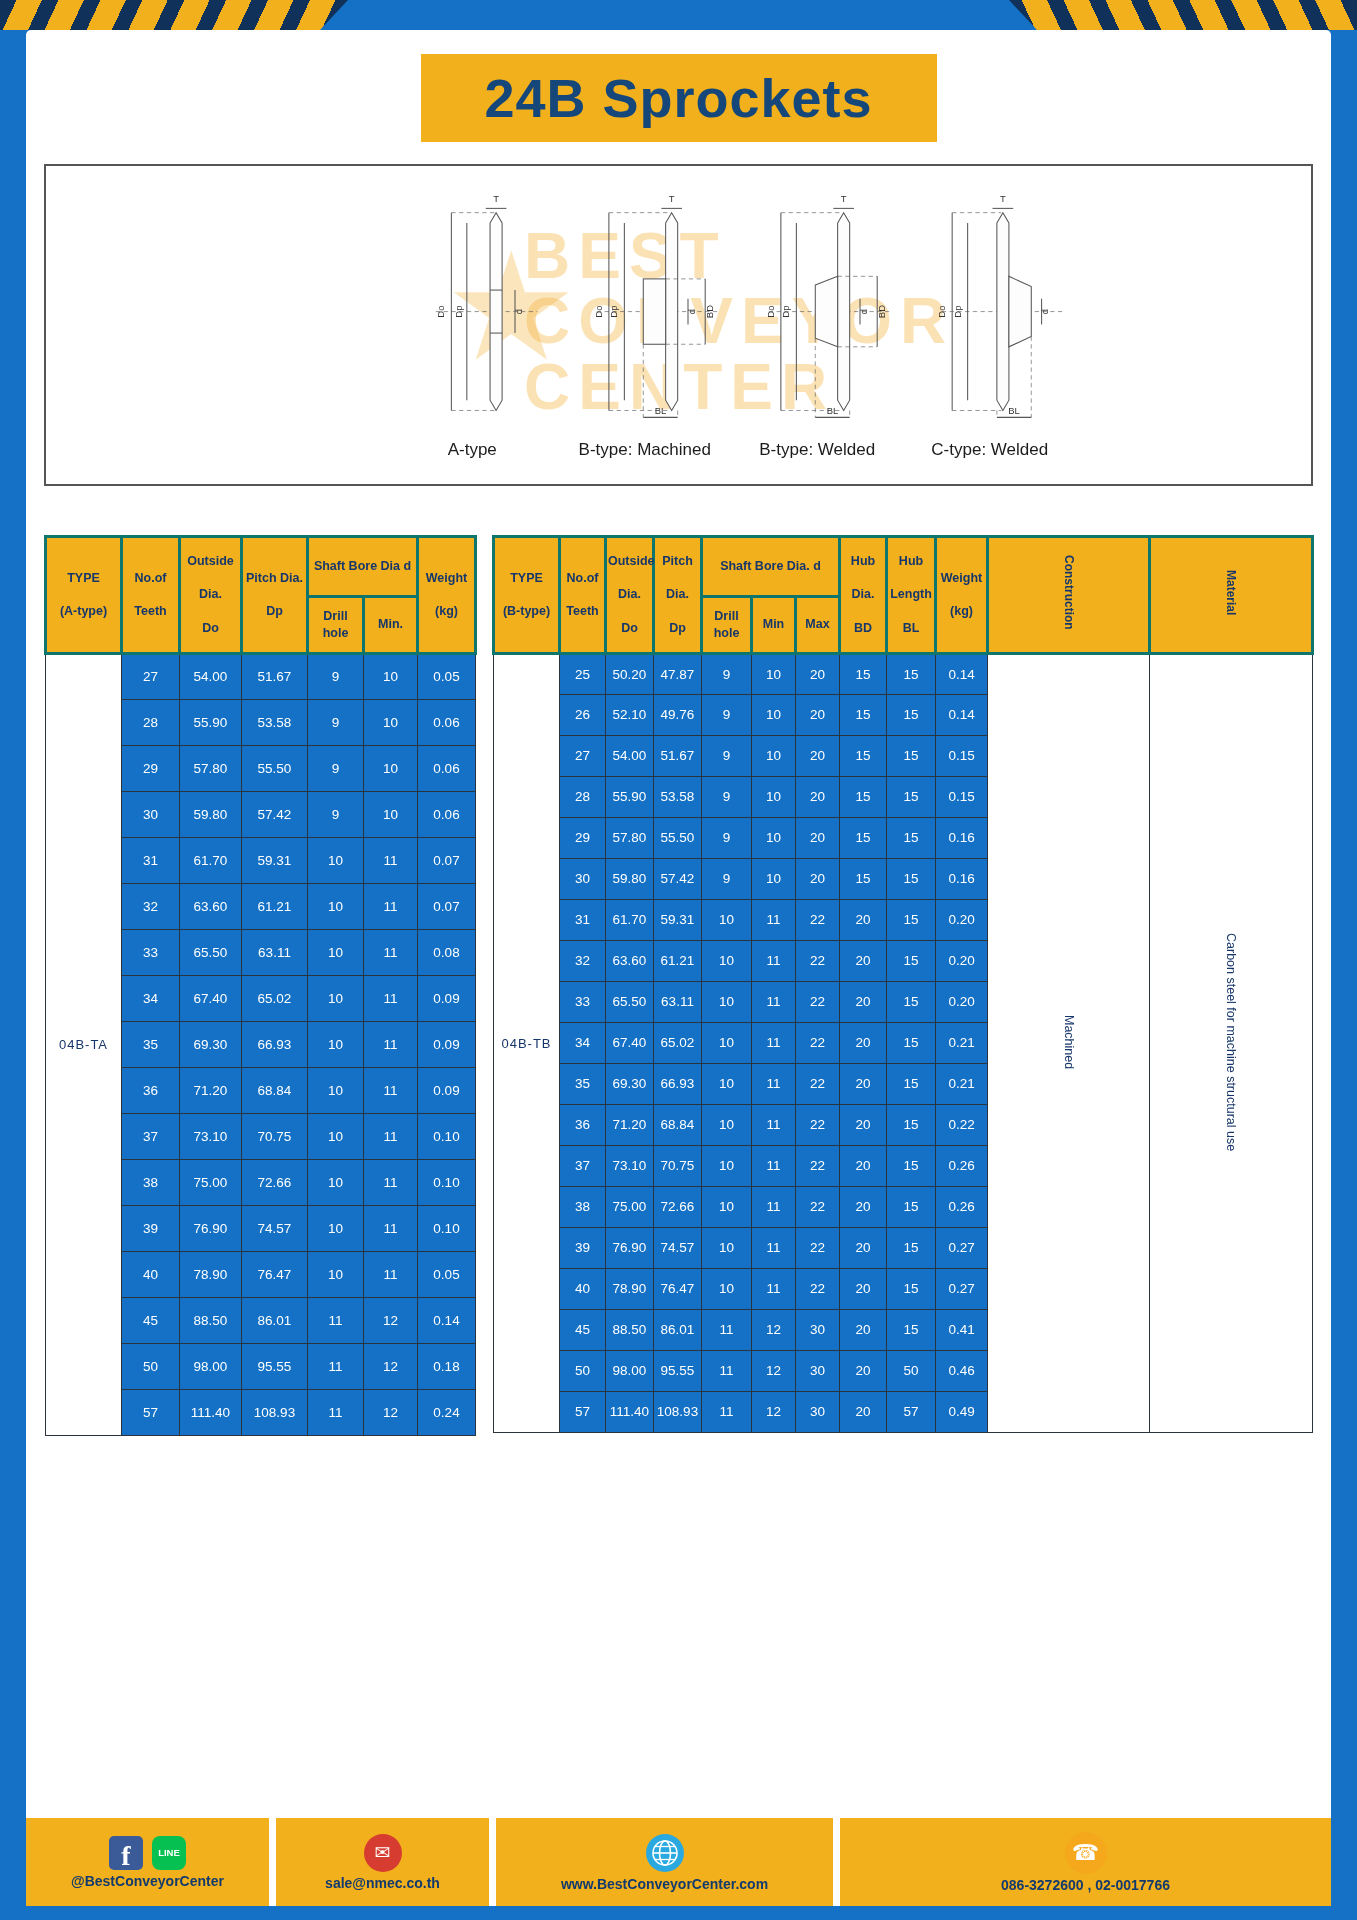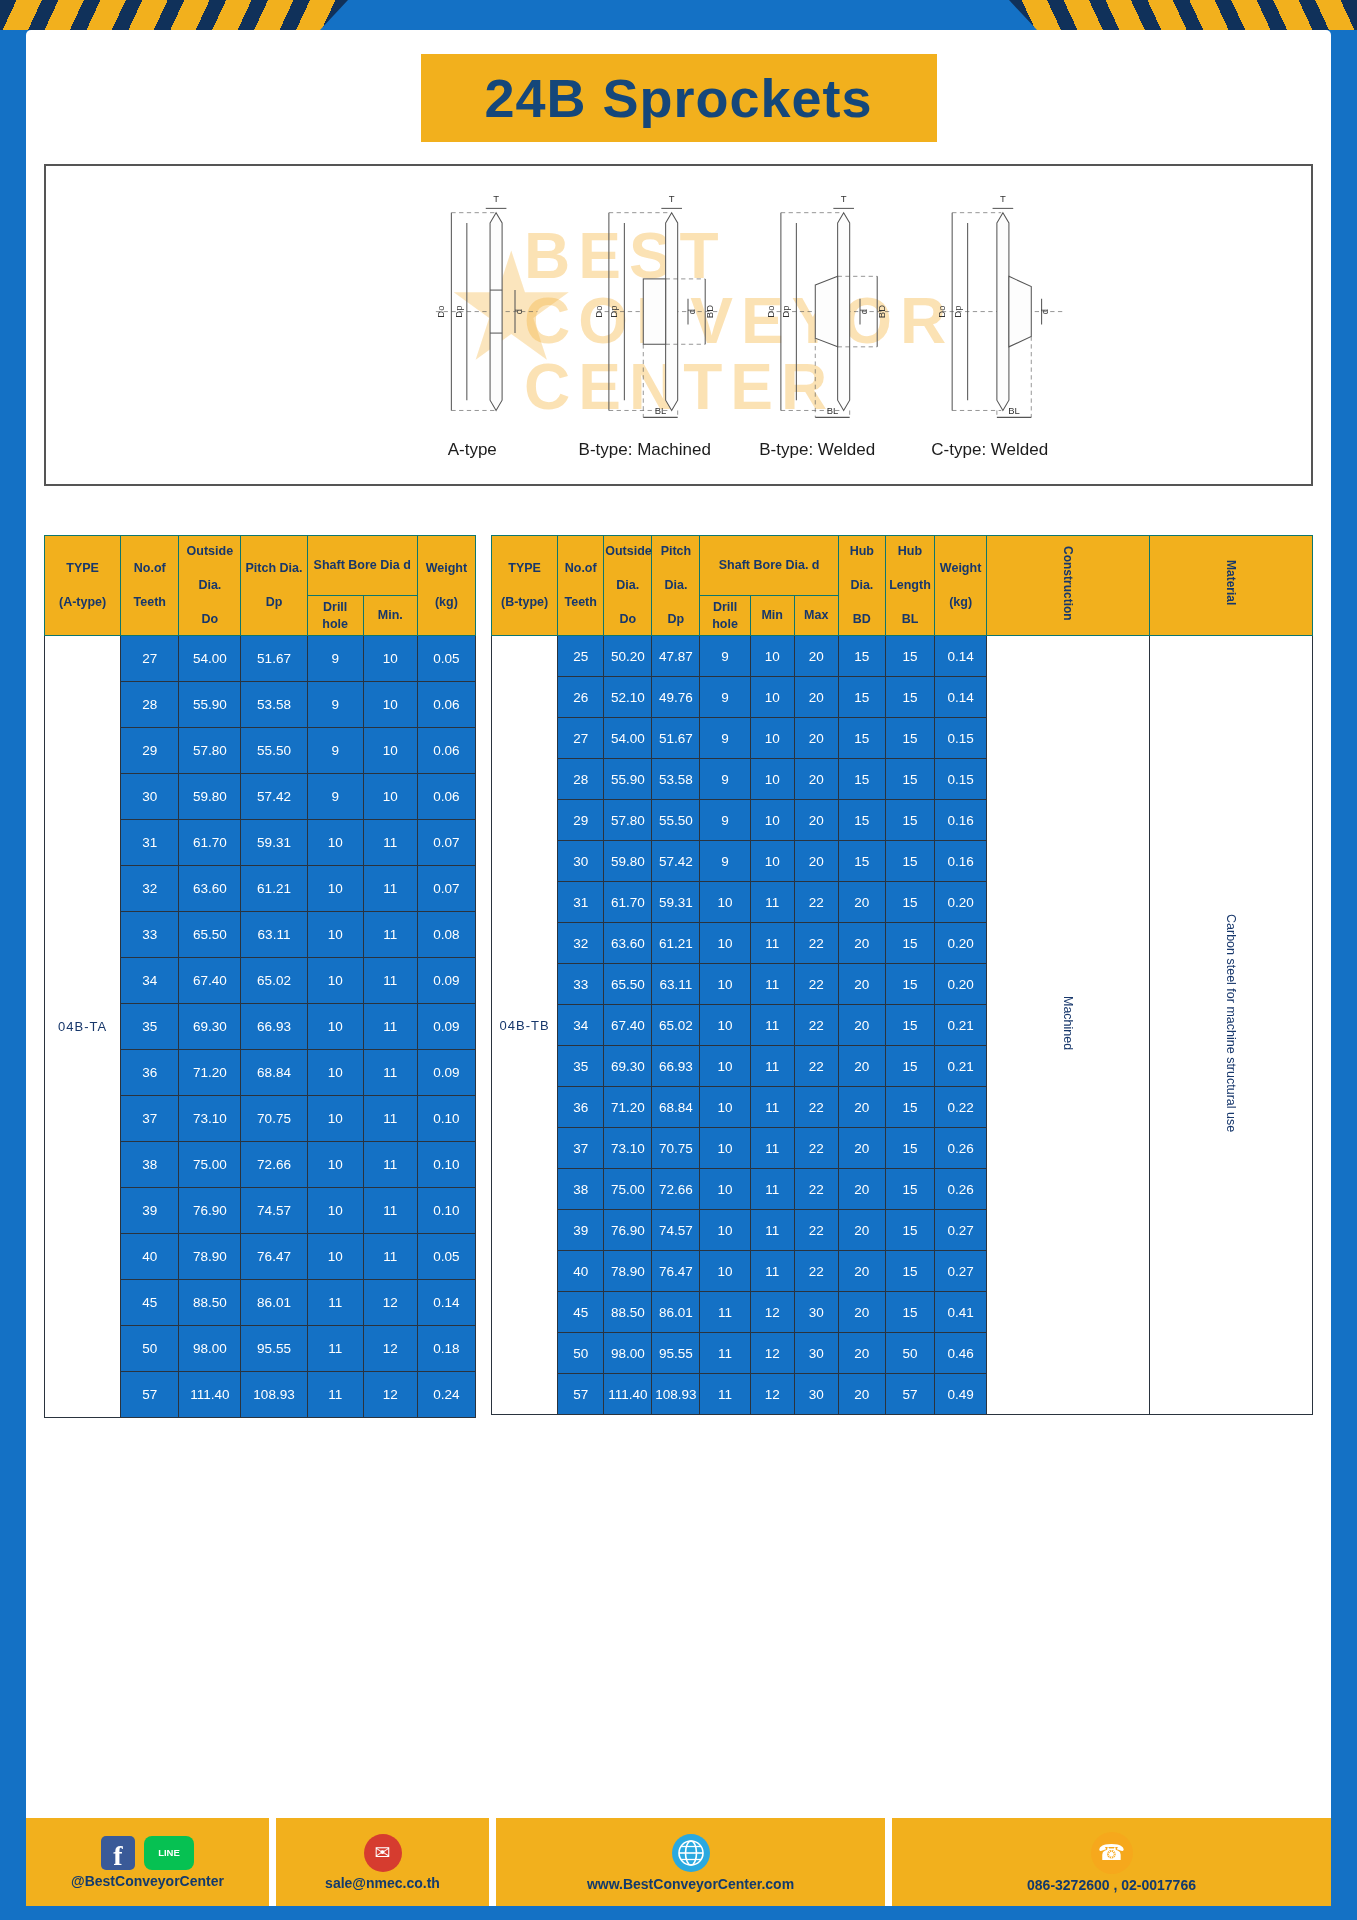--- a/index.html
+++ b/index.html
@@ -40,46 +40,46 @@
   .fig svg .solid { fill:#fdfdfd; }
   .fig svg .dash { stroke-dasharray:5 4; stroke-width:.9; opacity:.8; }
   .fig svg text { font-size:11px; fill:#333; font-family:"Liberation Sans",sans-serif; text-anchor:middle; }
   .fig figcaption { font-size:17px; color:#1c1c1c; margin-top:0px; }
 
   
   .tables { position:absolute; top:505px; left:18px; right:18px; display:flex; gap:15px; align-items:flex-start; }
   table { border-collapse:collapse; table-layout:fixed; }
   #table-a { width:432px; }
   #table-b { width:822px; }
-  th { background:#f2b01d; color:#17376b; border:1px solid #0f766e; font-weight:bold;
-       font-size:12.5px; white-space:pre-line; line-height:1.35; padding:2px 1px;
+  th { background:#f2b01d; color:#17376b; border:3px solid #0f766e; font-weight:bold;
+       font-size:12.5px; white-space:pre-line; line-height:1.35; padding:10px 1px;
        text-align:center; vertical-align:middle; }
   td { background:#1471c5; color:#ffffff; border:1px solid #2a333e; font-size:13.5px;
        text-align:center; vertical-align:middle; padding:0 2px; }
   #table-a td { height:46px; }
   #table-b td { height:41px; }
   tr.h1 { height:60px; } tr.h2 { height:40px; }
   td.type-cell { background:#ffffff; color:#17376b; font-size:13px; letter-spacing:1px; }
   td.white-vert-cell { background:#ffffff; color:#17376b; }
   .vtext { writing-mode:vertical-rl; display:inline-block; font-size:12px; }
   td .vtext { font-size:12.5px; color:#17376b; }
 
   
   .footer { position:absolute; left:0; right:0; bottom:0; height:94px; background:#f2b01d;
             border-top:6px solid #ffffff; display:flex; }
   .fsec { display:flex; flex-direction:column; align-items:center; justify-content:center;
           gap:3px; border-right:7px solid #ffffff; padding:3px 6px; }
   .fsec:last-child { border-right:none; }
-  .f1 { width:250px; } .f2 { width:220px; } .f3 { width:396px; } .f4 { flex:1; }
+  .f1 { width:250px; } .f2 { width:220px; } .f3 { width:344px; } .f4 { flex:1; }
   .flabel { font-size:14px; font-weight:bold; color:#123a6d; white-space:nowrap; }
   .icons-row { display:flex; gap:9px; align-items:center; }
   .fb-icon { width:34px; height:34px; background:#3a5a98; color:#fff; border-radius:5px;
              font-family:"Liberation Serif",serif; font-weight:bold; font-size:28px;
              display:flex; align-items:flex-end; justify-content:center; line-height:.95; }
-  .line-icon { width:50px; height:34px; background:#06c152; border-radius:8px; color:#fff;
+  .line-icon { width:34px; height:34px; background:#06c152; border-radius:8px; color:#fff;
                font-size:9.5px; font-weight:bold; display:flex; align-items:center; justify-content:center; }
   .mail-icon { width:38px; height:38px; border-radius:50%; background:#d63c2f; color:#fff;
                font-size:19px; display:flex; align-items:center; justify-content:center; }
   .phone-icon { width:42px; height:42px; border-radius:50%; background:#f6a81c; color:#fff;
                 font-size:22px; display:flex; align-items:center; justify-content:center; }
 </style>
 </head>
 <body>
 
 <div class="hazard left"></div>

